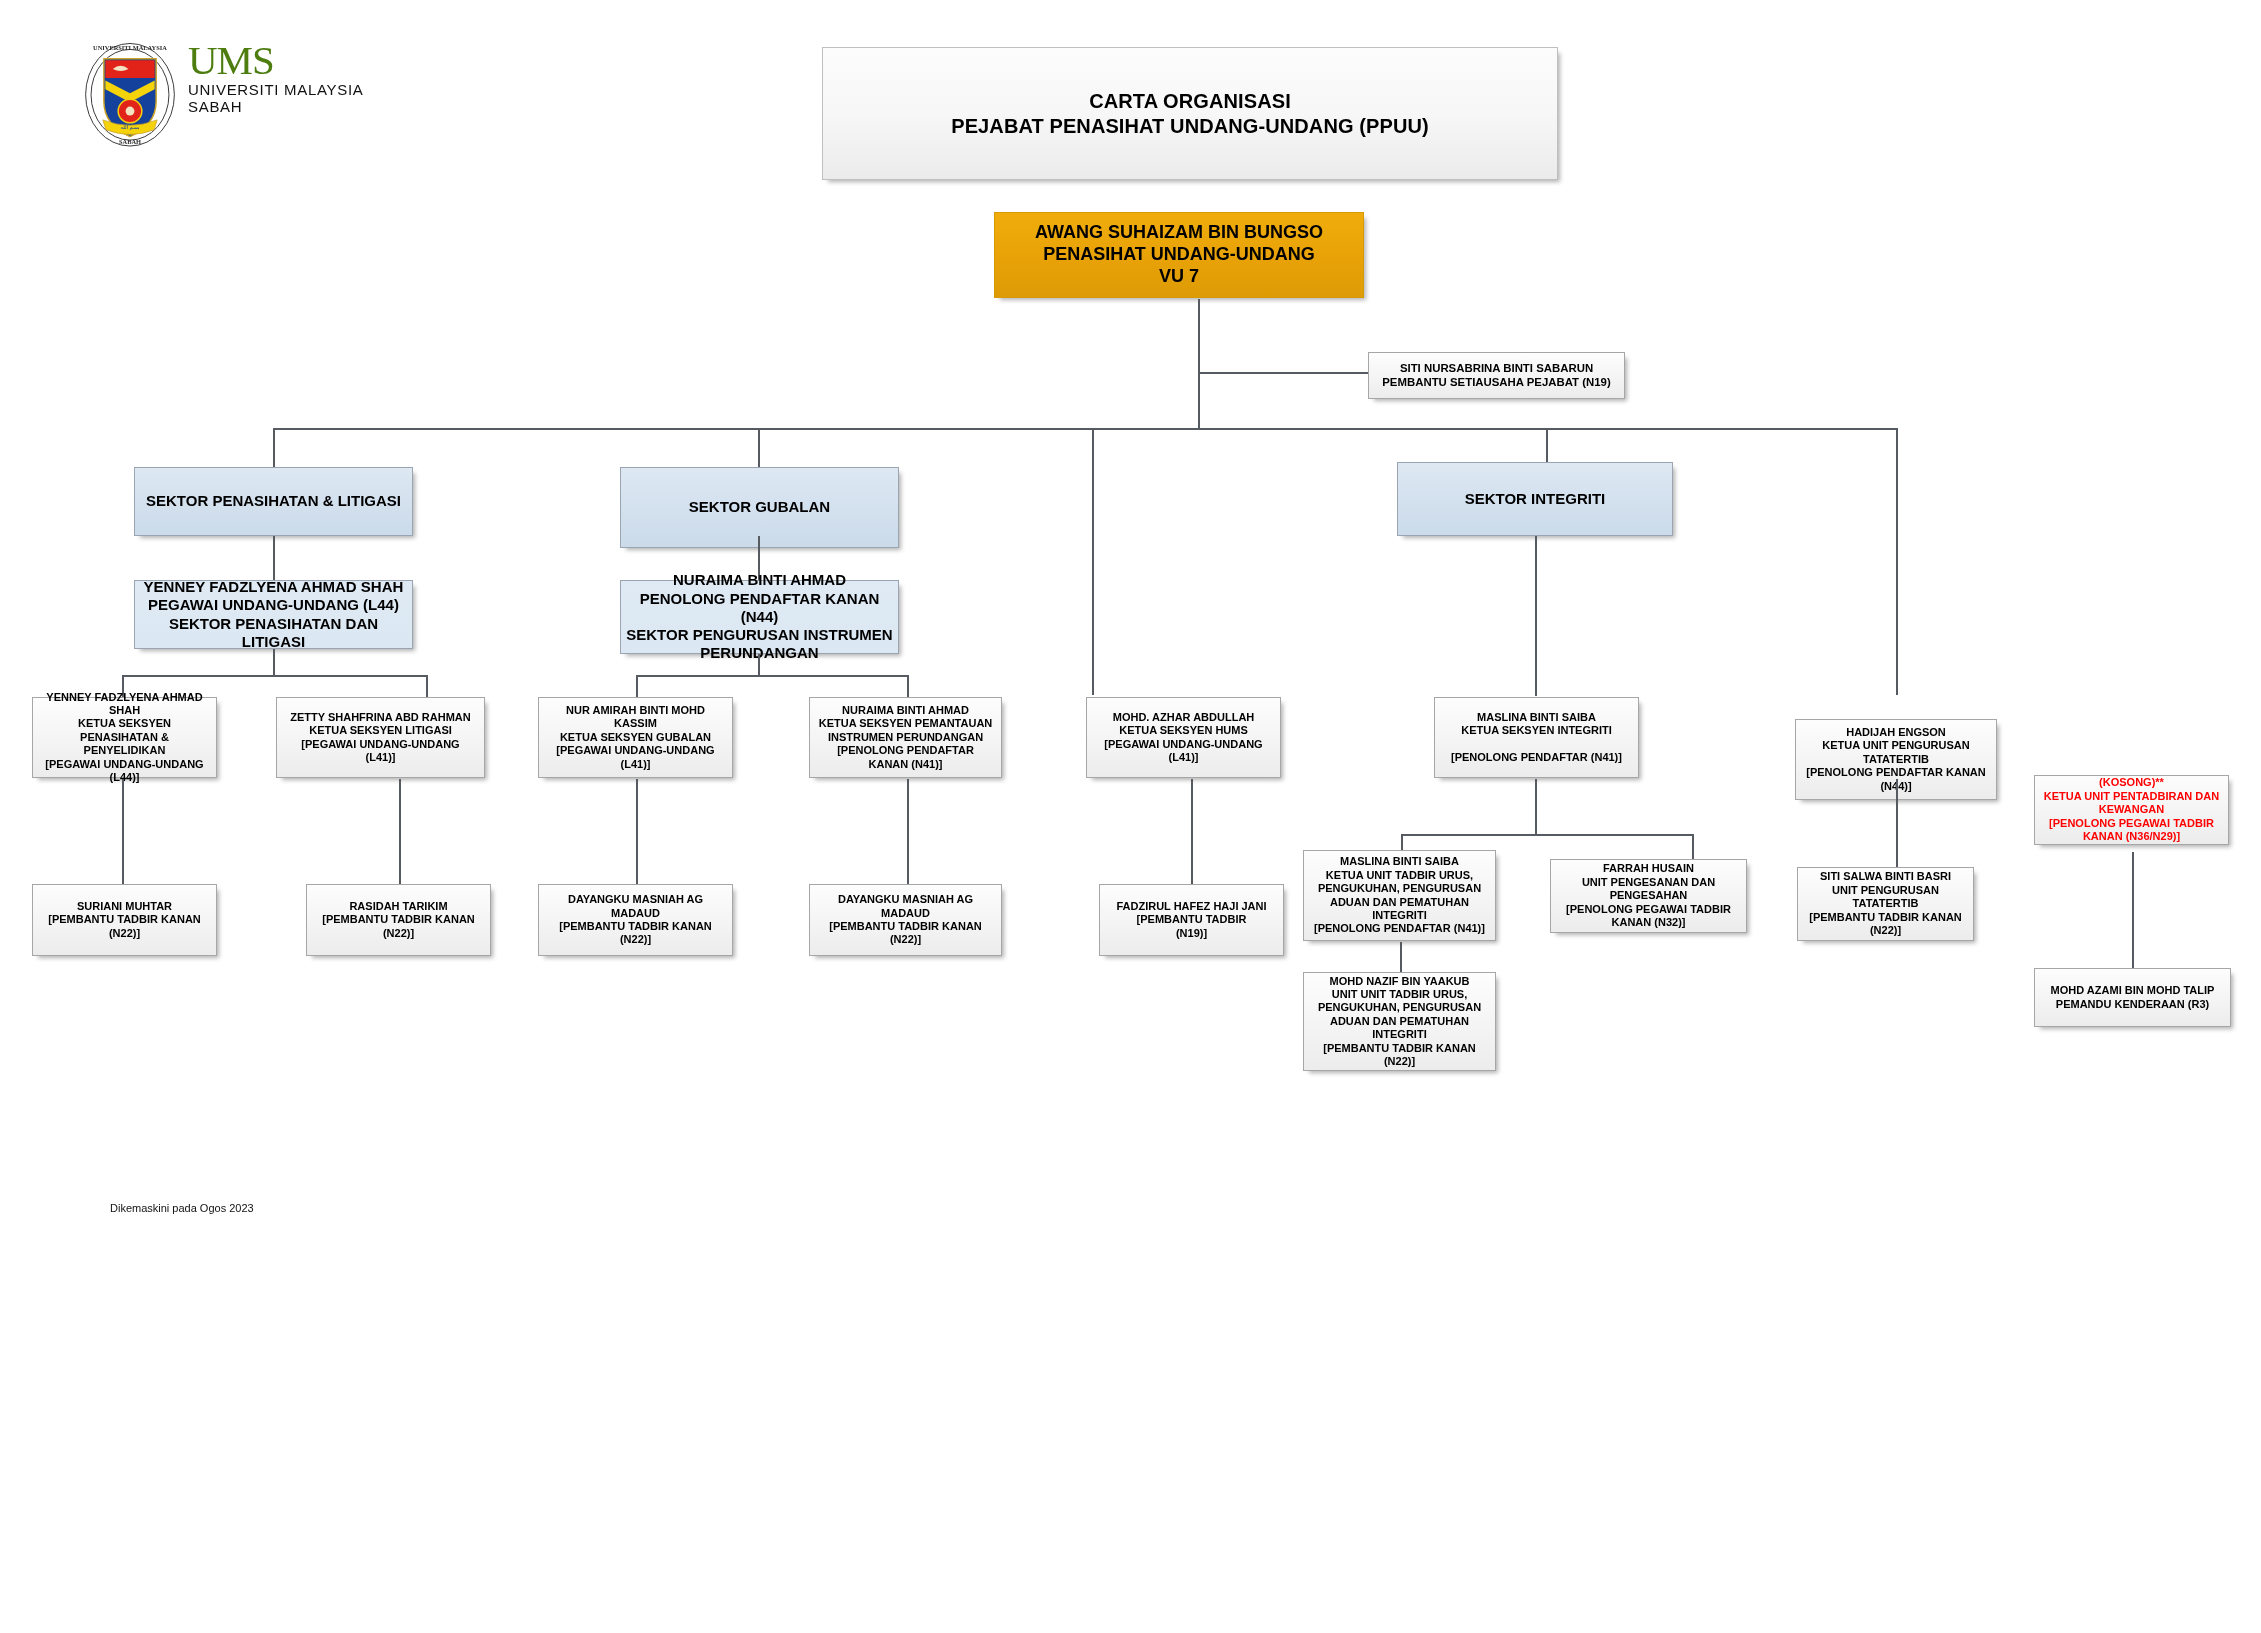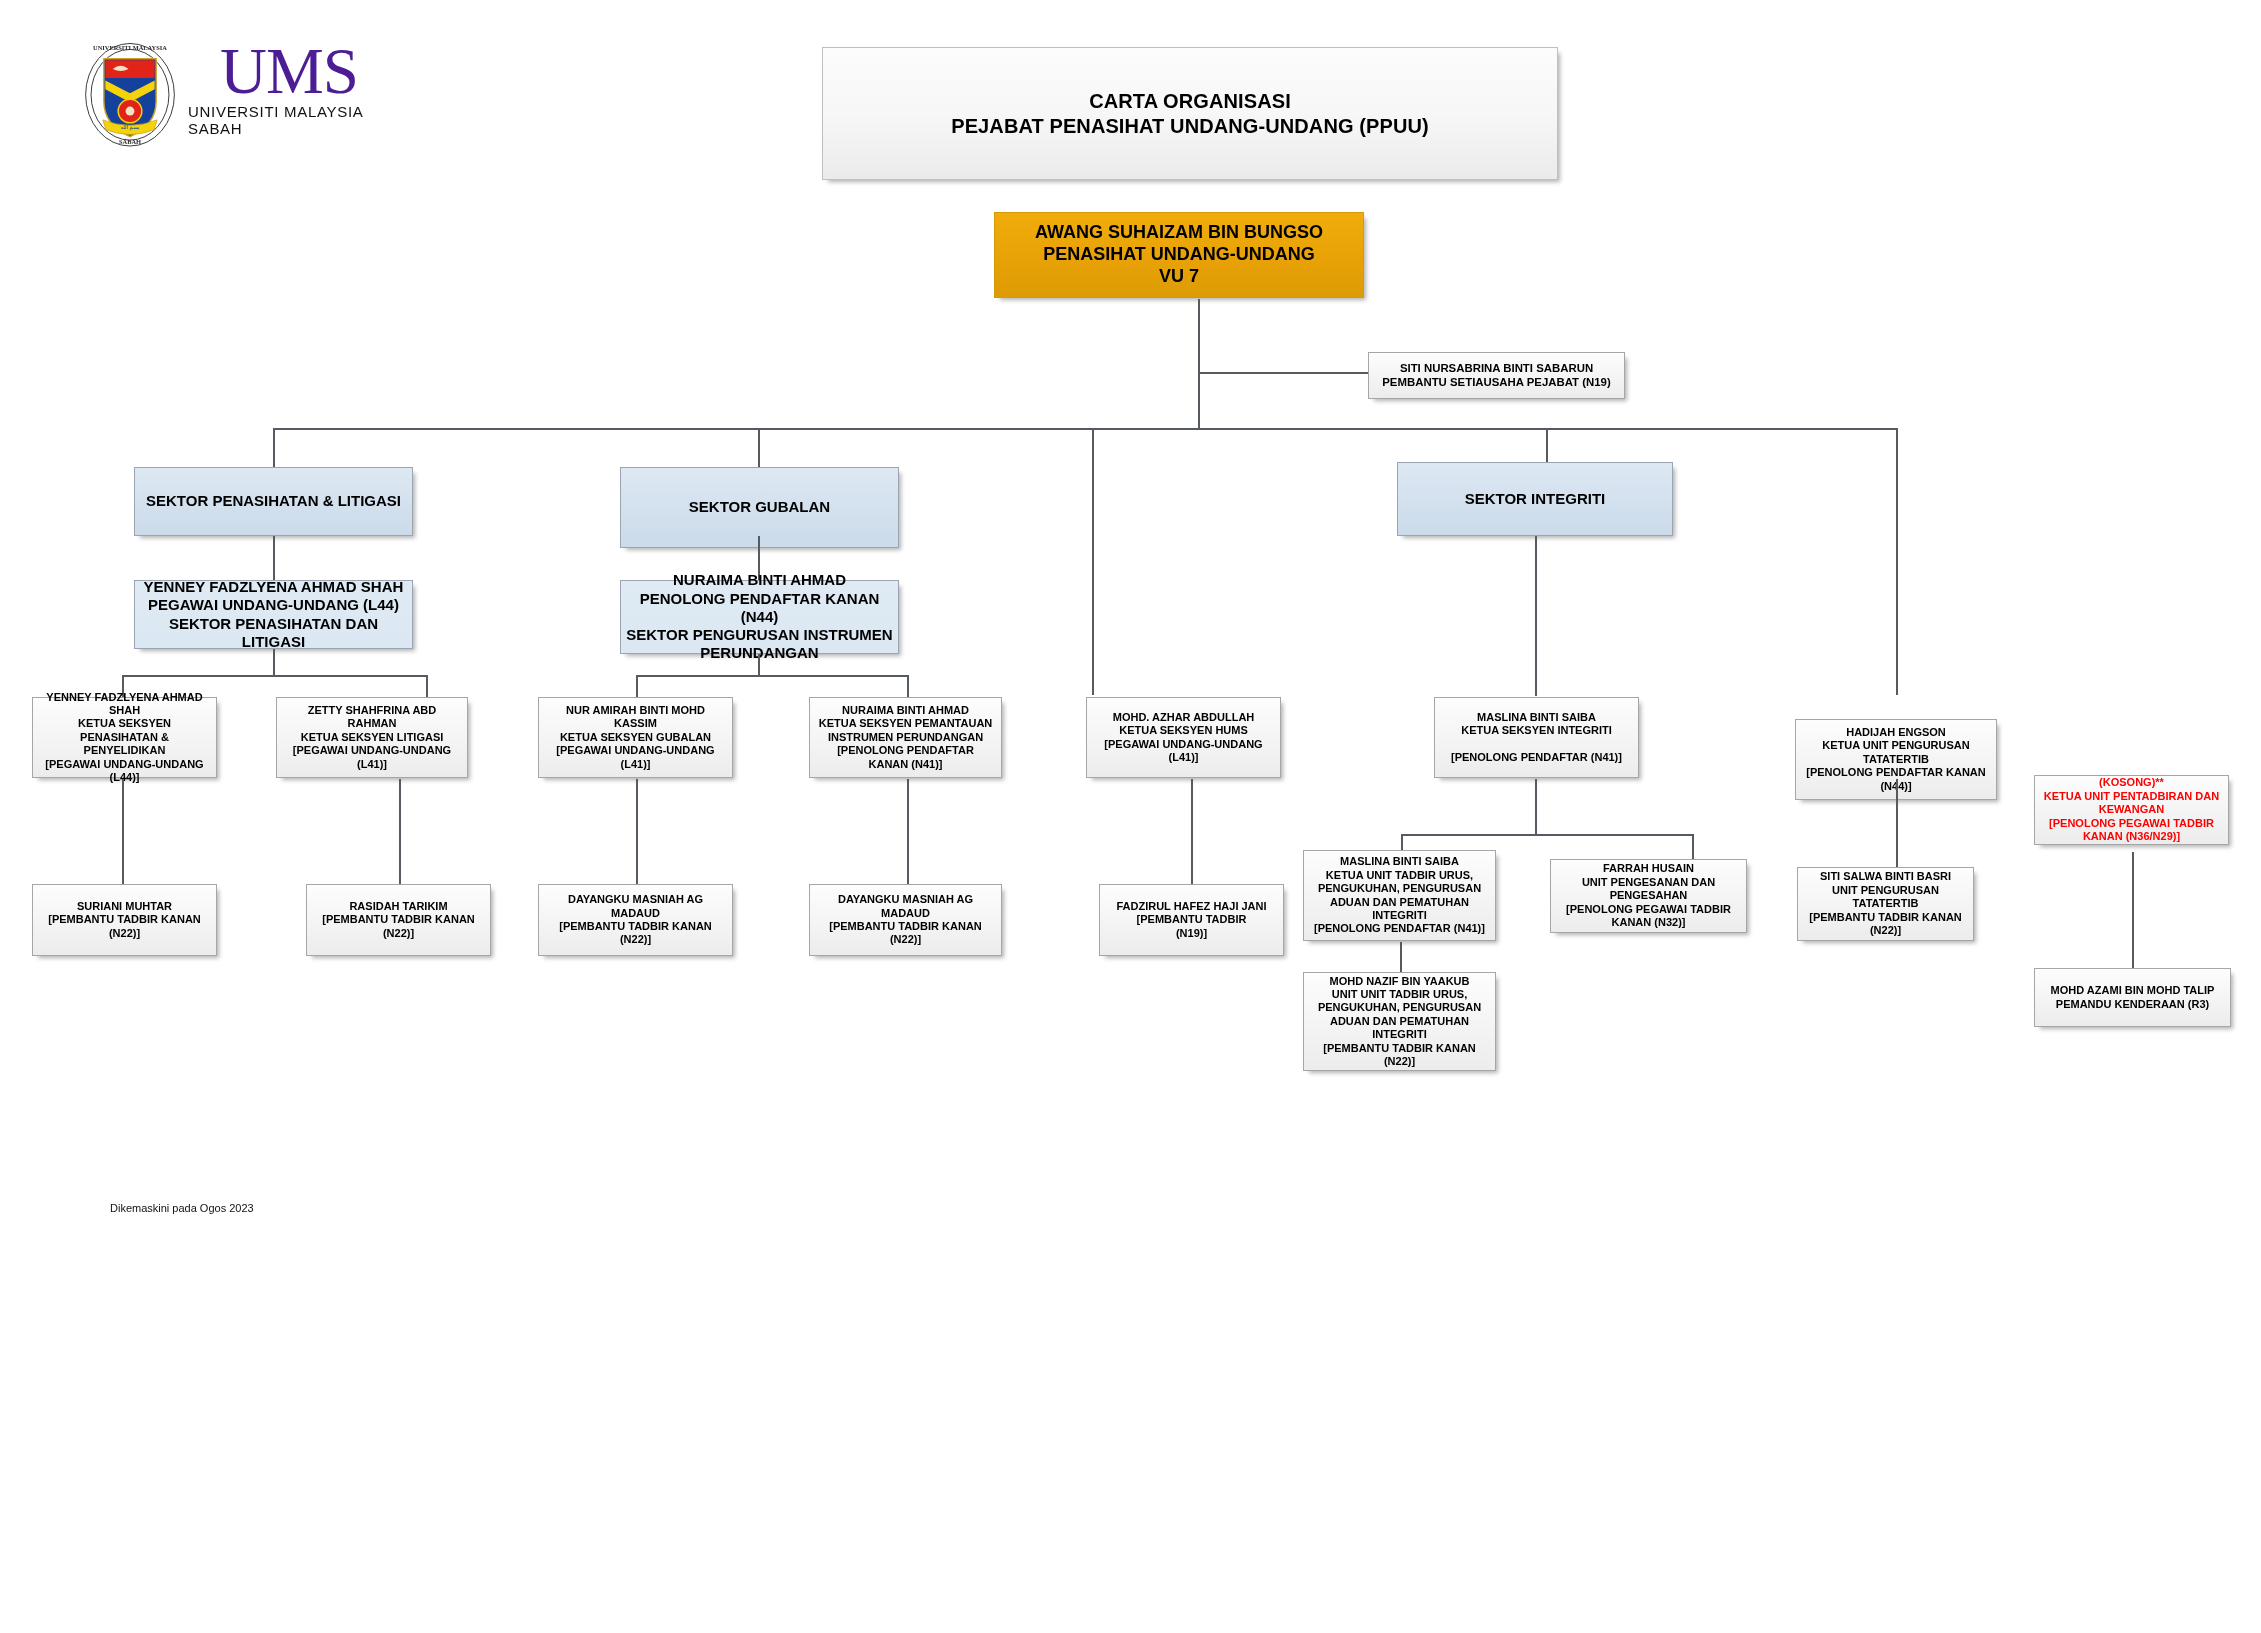--- a/index.html
+++ b/index.html
@@ -46,22 +46,22 @@
 
   
   .ln{position:absolute;background:#555b61;}
   .vln{width:2px;}
   .hln{height:2px;}
 
   
   #logo{position:absolute;left:74px;top:39px;width:316px;height:114px;}
   #logo .crest{position:absolute;left:9px;top:3px;width:94px;height:106px;}
   #logo .wordmark{position:absolute;left:114px;top:3px;}
-  #logo .ums{font-size:65px;font-weight:400;letter-spacing:-1px;line-height:.92;
-             font-family:"Liberation Serif",serif;color:#4c1d95;text-align:center;}
+  #logo .ums{font-size:41px;font-weight:400;letter-spacing:-1px;line-height:.92;
+             font-family:"Liberation Serif",serif;color:#4d7c0f;}
   #logo .sub{font-size:15px;letter-spacing:0.7px;color:#111;margin-top:1px;
              font-family:"Liberation Sans",sans-serif;}
 
   #footnote{position:absolute;left:110px;top:1202px;font-size:11px;color:#111;
             font-weight:normal;font-family:"Liberation Sans",sans-serif;}
 </style>
 </head>
 <body>
 
 <div id="stage">
@@ -150,21 +150,21 @@
   <div class="ln hln" style="left:636px;top:675px;width:272px;"></div>
   <div class="ln vln" style="left:636px;top:675px;height:22px;"></div>
   <div class="ln vln" style="left:907px;top:675px;height:22px;"></div>
 
   <div class="box" style="left:32px;top:697px;width:185px;height:81px;font-size:11px;">
     <span class="t">YENNEY FADZLYENA AHMAD SHAH
 KETUA SEKSYEN PENASIHATAN &amp; PENYELIDIKAN
 [PEGAWAI UNDANG-UNDANG
 (L44)]</span>
   </div>
-  <div class="box" style="left:276px;top:697px;width:192px;height:81px;font-size:11px;">
+  <div class="box" style="left:276px;top:697px;width:209px;height:81px;font-size:11px;">
     <span class="t">ZETTY SHAHFRINA ABD RAHMAN
 KETUA SEKSYEN LITIGASI
 [PEGAWAI UNDANG-UNDANG
 (L41)]</span>
   </div>
   <div class="box" style="left:538px;top:697px;width:195px;height:81px;font-size:11px;">
     <span class="t">NUR AMIRAH BINTI MOHD KASSIM
 KETUA SEKSYEN GUBALAN
 [PEGAWAI UNDANG-UNDANG
 (L41)]</span>

